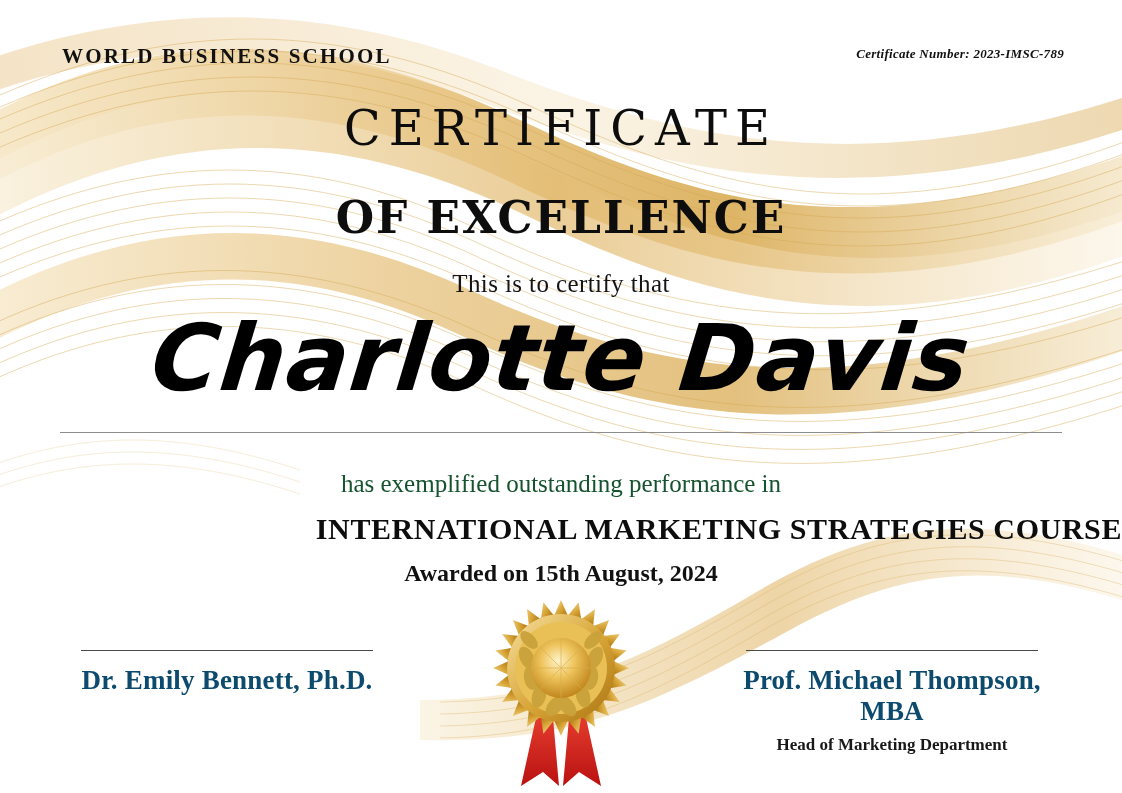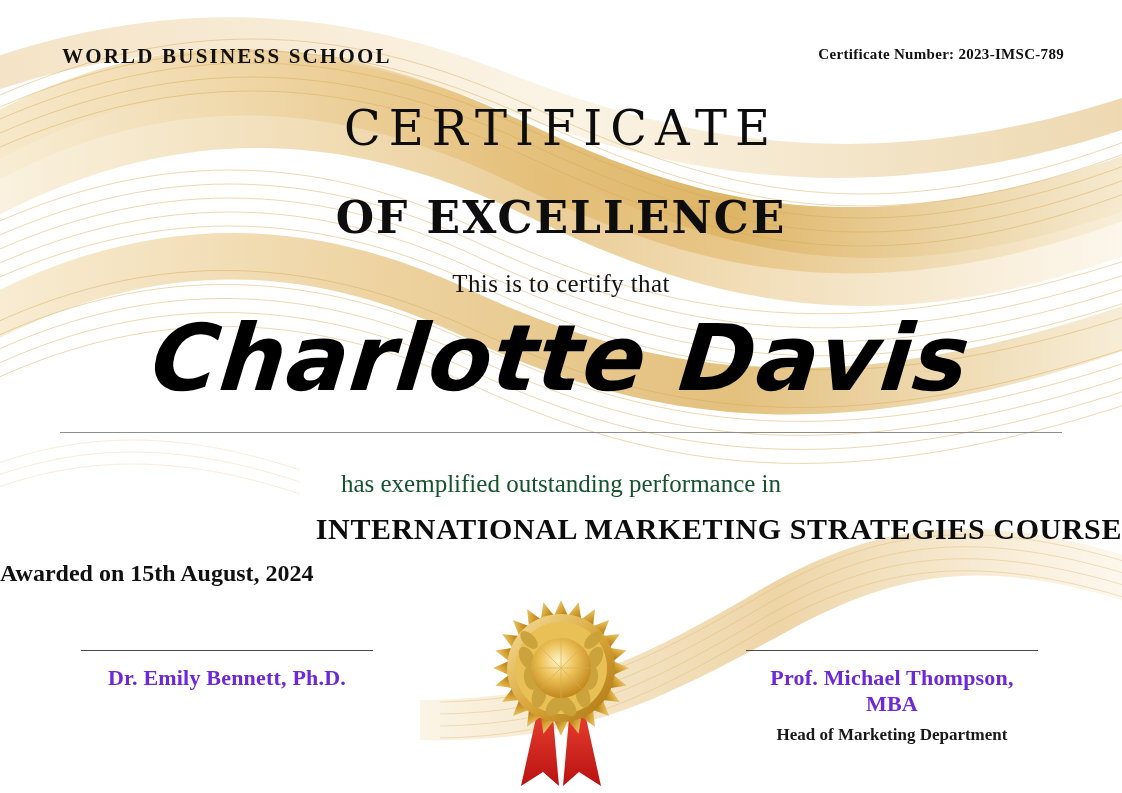--- a/index.html
+++ b/index.html
@@ -39,25 +39,26 @@
     font-weight: bold;
     letter-spacing: 2.2px;
     color: #111;
     white-space: nowrap;
   }
   .cert-number {
     position: absolute;
     right: 58px;
     top: 46px;
     font-family: "Liberation Serif", serif;
-    font-size: 15px;
+    font-size: 13px;
     font-weight: bold;
     letter-spacing: 0.3px;
     color: #111;
     white-space: nowrap;
+    font-style: italic;
   }
 
   .title-main {
     position: absolute;
     left: 0;
     right: 0;
     top: 104px;
     text-align: center;
     font-family: "DejaVu Serif", serif;
     font-size: 48px;
@@ -139,20 +140,21 @@
     font-weight: bold;
     letter-spacing: 0.6px;
     color: #0d0d0d;
   }
 
   .awarded {
     position: absolute;
     left: 0;
     right: 0;
     top: 560px;
+    text-align: center;
     font-family: "Liberation Serif", serif;
     font-size: 24px;
     font-weight: bold;
     color: #111;
   }
 
   .seal {
     position: absolute;
     left: 481px;
     top: 600px;
@@ -168,23 +170,23 @@
   .sig-left  { left: 77px;  top: 650px; }
   .sig-right { left: 742px; top: 650px; }
   .sig-rule {
     height: 1px;
     background: #4a4a4a;
     width: 292px;
     margin: 0 auto 14px auto;
   }
   .sig-name {
     font-family: "Liberation Serif", serif;
-    font-size: 22px;
-    font-weight: bold;
-    color: #6d28d9;
+    font-size: 27px;
+    font-weight: bold;
+    color: #0c4a6e;
     letter-spacing: 0.2px;
   }
   .sig-role {
     font-family: "Liberation Serif", serif;
     font-size: 17px;
     font-weight: bold;
     color: #181818;
     margin-top: 8px;
   }
 </style>

